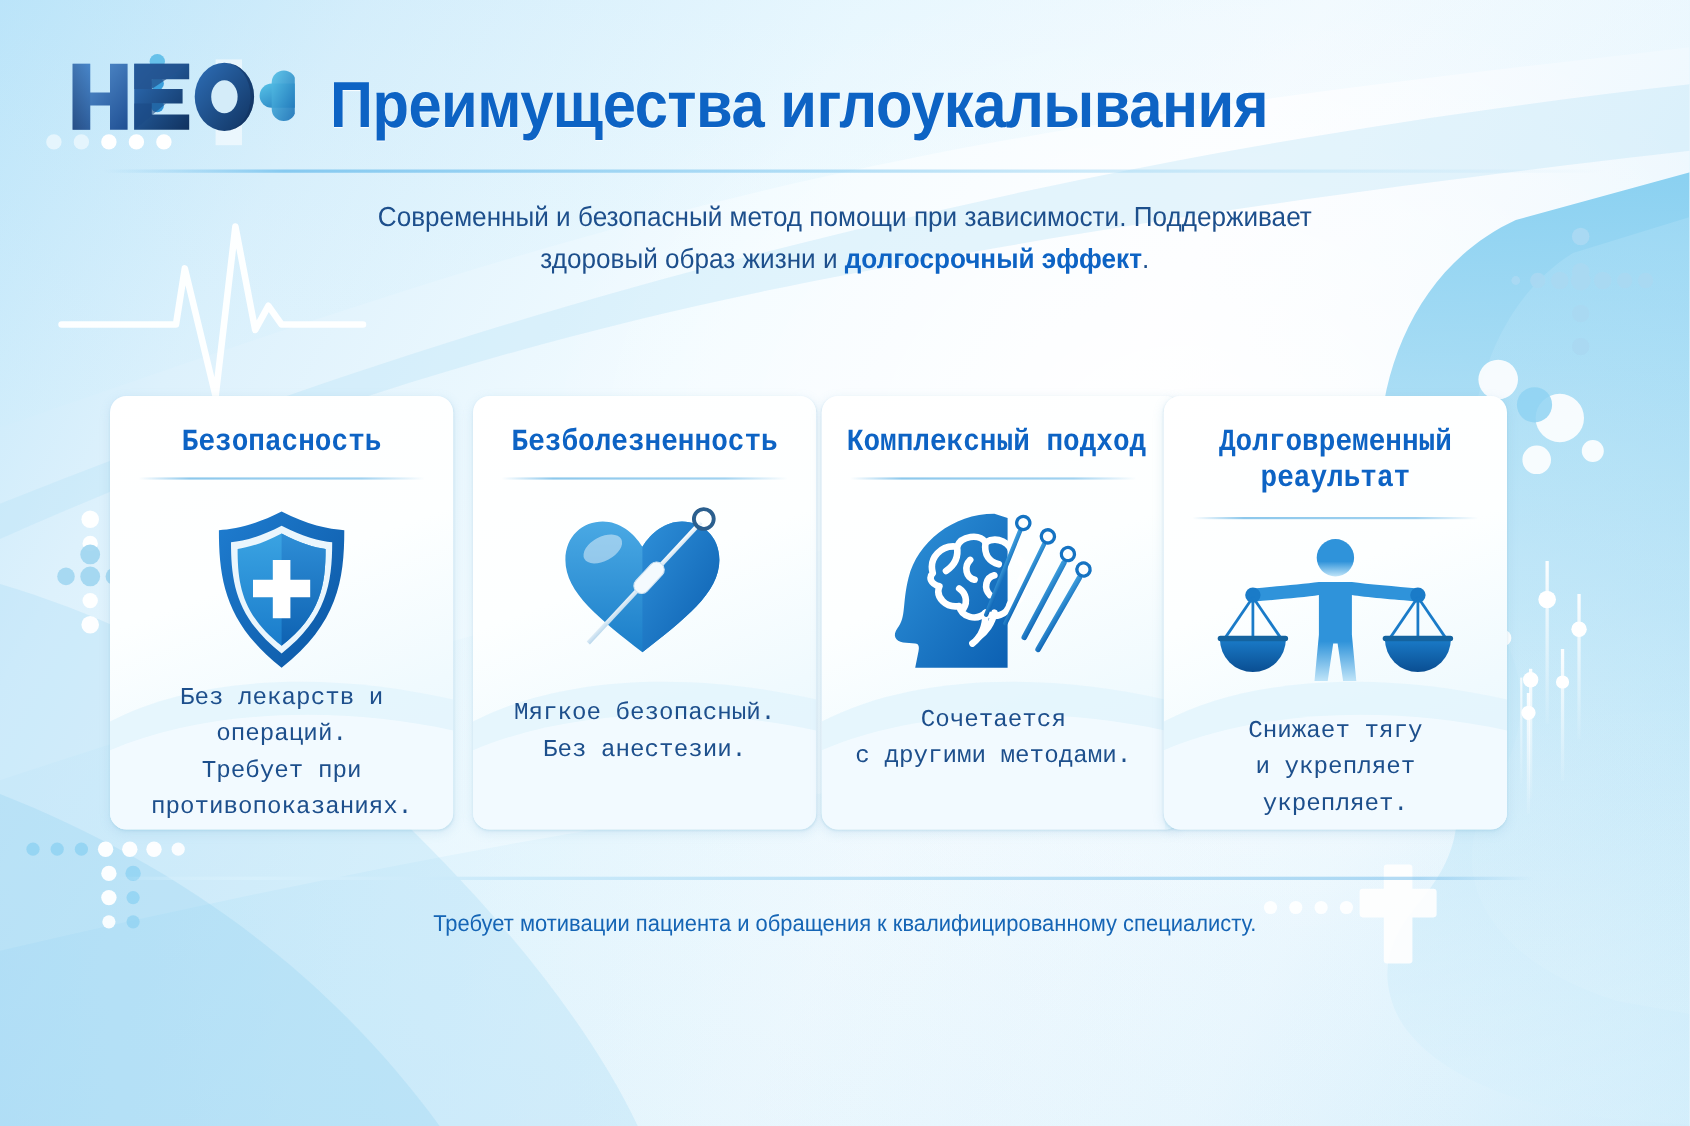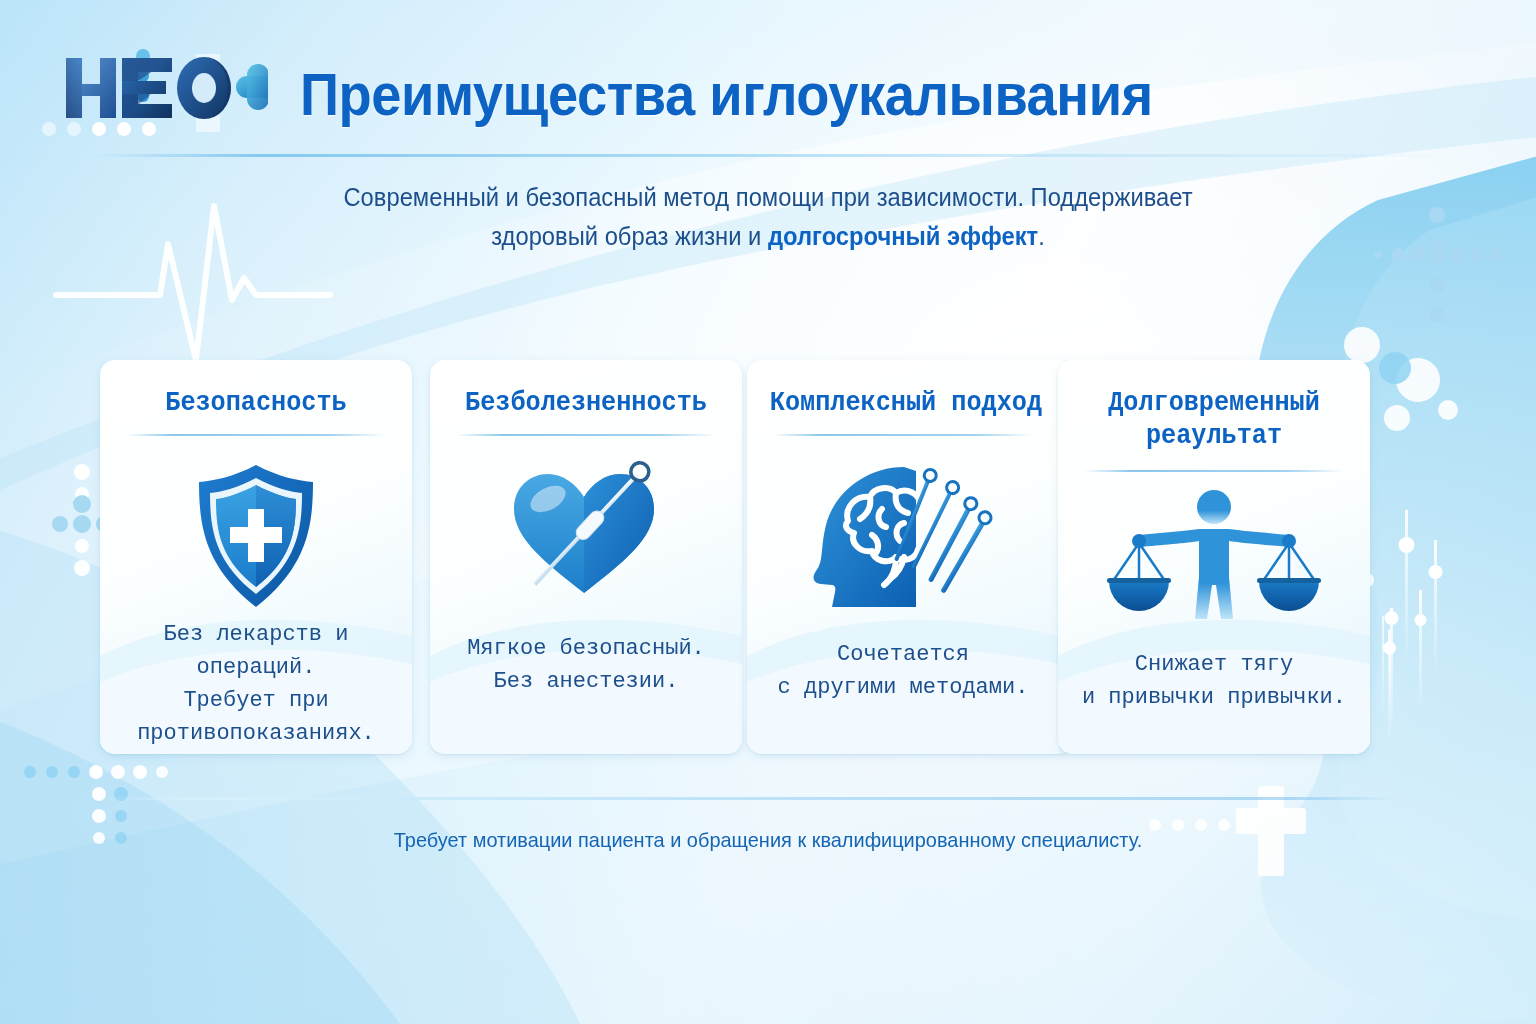--- a/index.html
+++ b/index.html
@@ -494,20 +494,20 @@
             <path d="M190 58 L164 96"></path>
               <path d="M190 58 L190 96"></path>
               <path d="M190 58 L216 96"></path>
           </g>
           <path d="M160 96 L220 96 A30 30 0 0 1 160 96 Z" fill="url(#panG)"></path>
           <rect x="158" y="93" width="64" height="5" rx="2.5" fill="#14639f"></rect>
         </svg>
       </div>
       <div class="card-text t4">
         <span>Снижает тягу</span><br>
-        <span>и привычки привычки.</span>
+        <span>и укрепляет укрепляет.</span>
       </div>
     </div>
   </div>
 
   <div class="foot-divider"></div>
   <div class="footer-note">Требует мотивации пациента и обращения к квалифицированному специалисту.</div>
 </div>
 
 </body></html>

